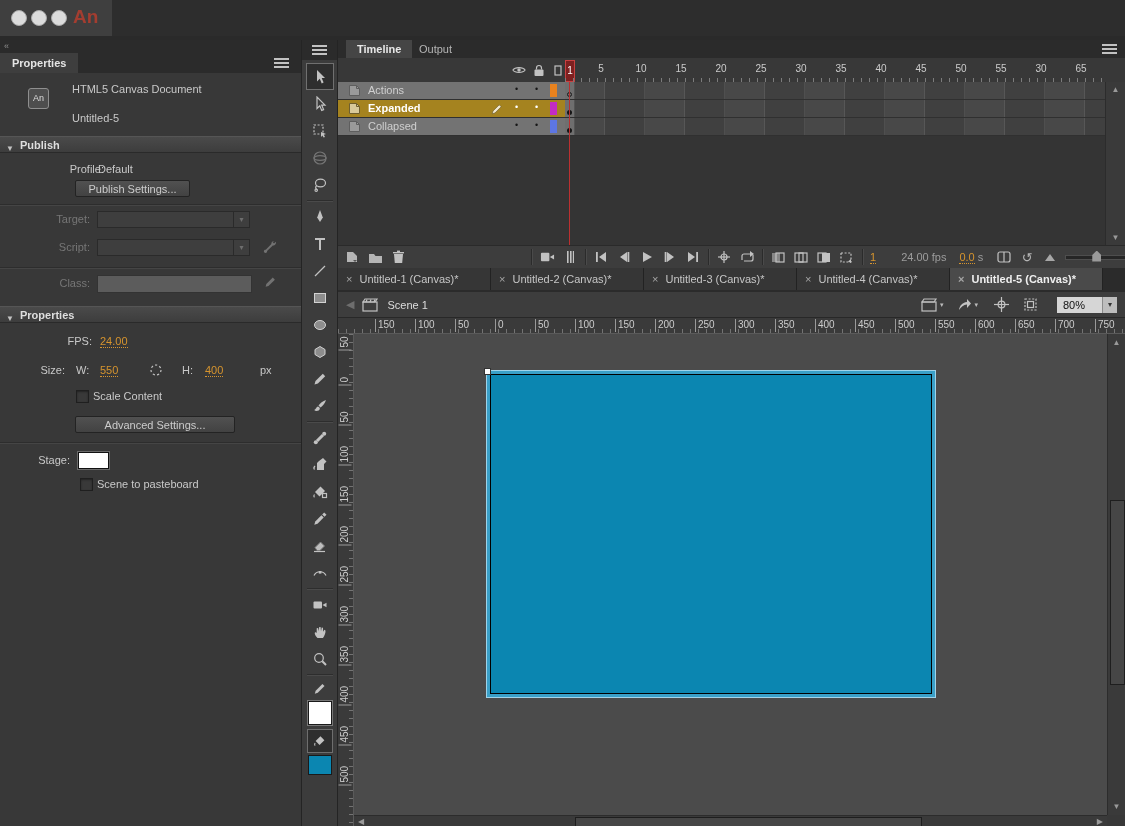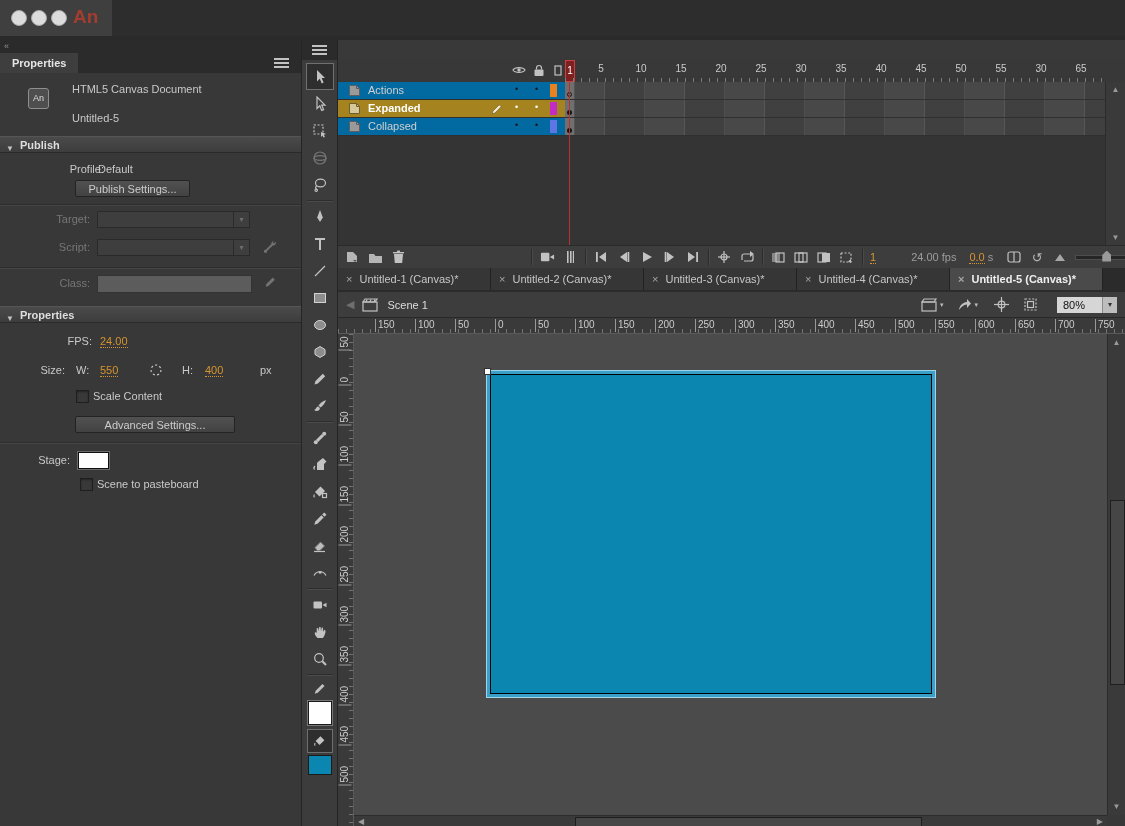--- a/index.html
+++ b/index.html
@@ -42,21 +42,21 @@
   
   #timeline{position:absolute;left:338px;top:40px;width:787px;height:228px;background:#393939;}
   .tl-tabs{position:absolute;left:0;right:0;top:0;height:18px;background:#2b2b2b;}
   .tl-tab{position:absolute;top:0;height:18px;line-height:18px;padding:0 11px;color:#b5b5b5;}
   .tl-tab.active{background:#454545;color:#e8e8e8;font-weight:bold;}
   .tl-ruler{position:absolute;left:0;right:0;top:18px;height:24px;background:#383838;border-bottom:1px solid #2e2e2e;}
   .fr-num{position:absolute;top:5px;font-size:10px;color:#cccccc;transform:translateX(-50%);}
   .tl-ticks{position:absolute;left:227px;width:540px;bottom:0;height:4px;background:repeating-linear-gradient(to right,#7c7c7c 0 1px,transparent 1px 8px);}
   .ph-box{position:absolute;left:227px;top:2px;width:10px;height:22px;background:#7e2020;border:1px solid #c94040;box-sizing:border-box;color:#fff;font-size:10px;text-align:center;line-height:19px;}
   .ph-line{position:absolute;left:231px;top:42px;height:163px;width:1px;background:#bb3030;}
-  .tl-row{position:absolute;left:0;width:767px;height:18px;background:#0369a1;border-bottom:1px solid #303030;box-sizing:border-box;}
+  .tl-row{position:absolute;left:0;width:767px;height:18px;background:#737373;border-bottom:1px solid #303030;box-sizing:border-box;}
   .tl-row.sel{background:#a5831f;color:#fff;}
   .lname{position:absolute;left:30px;top:2px;}
   .tl-row.sel .lname{font-weight:bold;color:#fff;}
   .pg{position:absolute;left:10px;top:2px;}
   .lpencil{position:absolute;left:152px;top:2px;}
   .ldot{position:absolute;top:2px;font-size:9px;color:#161616;}
   .tl-row.sel .ldot{color:#fff;}
   .lchip{position:absolute;left:212px;top:2px;width:7px;height:13px;}
   .lframes{position:absolute;left:227px;top:0;width:540px;height:17px;
     background:repeating-linear-gradient(to right,rgba(255,255,255,.045) 0 40px,rgba(255,255,255,0) 40px 80px),
@@ -343,20 +343,25 @@
     <div style="width:24px;height:22px;margin:4px auto 2px;background:#2e2e2e;border:1px solid #6e6e6e;display:flex;align-items:center;justify-content:center">
         <svg width="14" height="14" viewBox="0 0 16 16">
           <path class="icnf" d="M3 8l5.5-5.5L13 7l-5.5 5.5z"></path>
           <path class="icn" d="M2.5 10.5c-.8 1-.8 2.2 0 2.8"></path>
         </svg>
       </div>
     <div style="width: 22px; height: 18px; margin: 2px auto; border: 1px solid rgb(26, 26, 26); background: rgb(11, 134, 177);"></div>
   </div>
 
   <div id="timeline">
+    <div class="tl-tabs">
+      <span class="tl-tab active" style="left:8px">Timeline</span>
+      <span class="tl-tab" style="left:70px">Output</span>
+      <div class="hamb" style="position:absolute;right:8px;top:4px"></div>
+    </div>
 
     <div class="tl-ruler">
       <span class="hdr-ic" style="left:174px">
           <svg width="14" height="12" viewBox="0 0 16 12">
             <path class="icn" d="M1 6c2.5-3.6 11.5-3.6 14 0-2.5 3.6-11.5 3.6-14 0z"></path>
             <circle class="icnf" cx="8" cy="6" r="2"></circle>
           </svg>
         </span>
       <span class="hdr-ic" style="left:195px">
           <svg width="12" height="13" viewBox="0 0 12 13">
@@ -549,21 +554,21 @@
           </svg>
         </span>
       <span class="cbtn">
           <svg width="14" height="13" viewBox="0 0 14 13">
             <rect class="icn" x="1" y="2" width="10" height="9" stroke-dasharray="2 1.6"></rect>
             <path class="icnf" d="M11 8l0 4-3-1.6z"></path>
           </svg>
         </span>
       <span class="csep"></span>
       <span class="hotval" style="flex:0 0 auto">1</span>
-      <span style="color:#9c9c9c;flex:0 0 auto;margin-left:28px">24.00 fps</span>
+      <span style="color:#9c9c9c;flex:0 0 auto;margin-left:18px">24.00 fps</span>
       <span style="flex:0 0 auto;margin-left:6px"><span class="hotval">0.0</span> <span style="color:#9c9c9c">s</span></span>
       <span class="cbtn" style="margin-left:6px">
           <svg width="14" height="12" viewBox="0 0 14 12">
             <rect class="icn" x="1" y="1" width="12" height="10" rx="2"></rect>
             <line class="icn" x1="7" y1="1" x2="7" y2="11"></line>
           </svg>
         </span>
       <span class="cbtn" style="color:#b5b5b5;font-size:13px">↺</span>
       <span class="cbtn">
           <svg width="10" height="7" viewBox="0 0 10 7">

